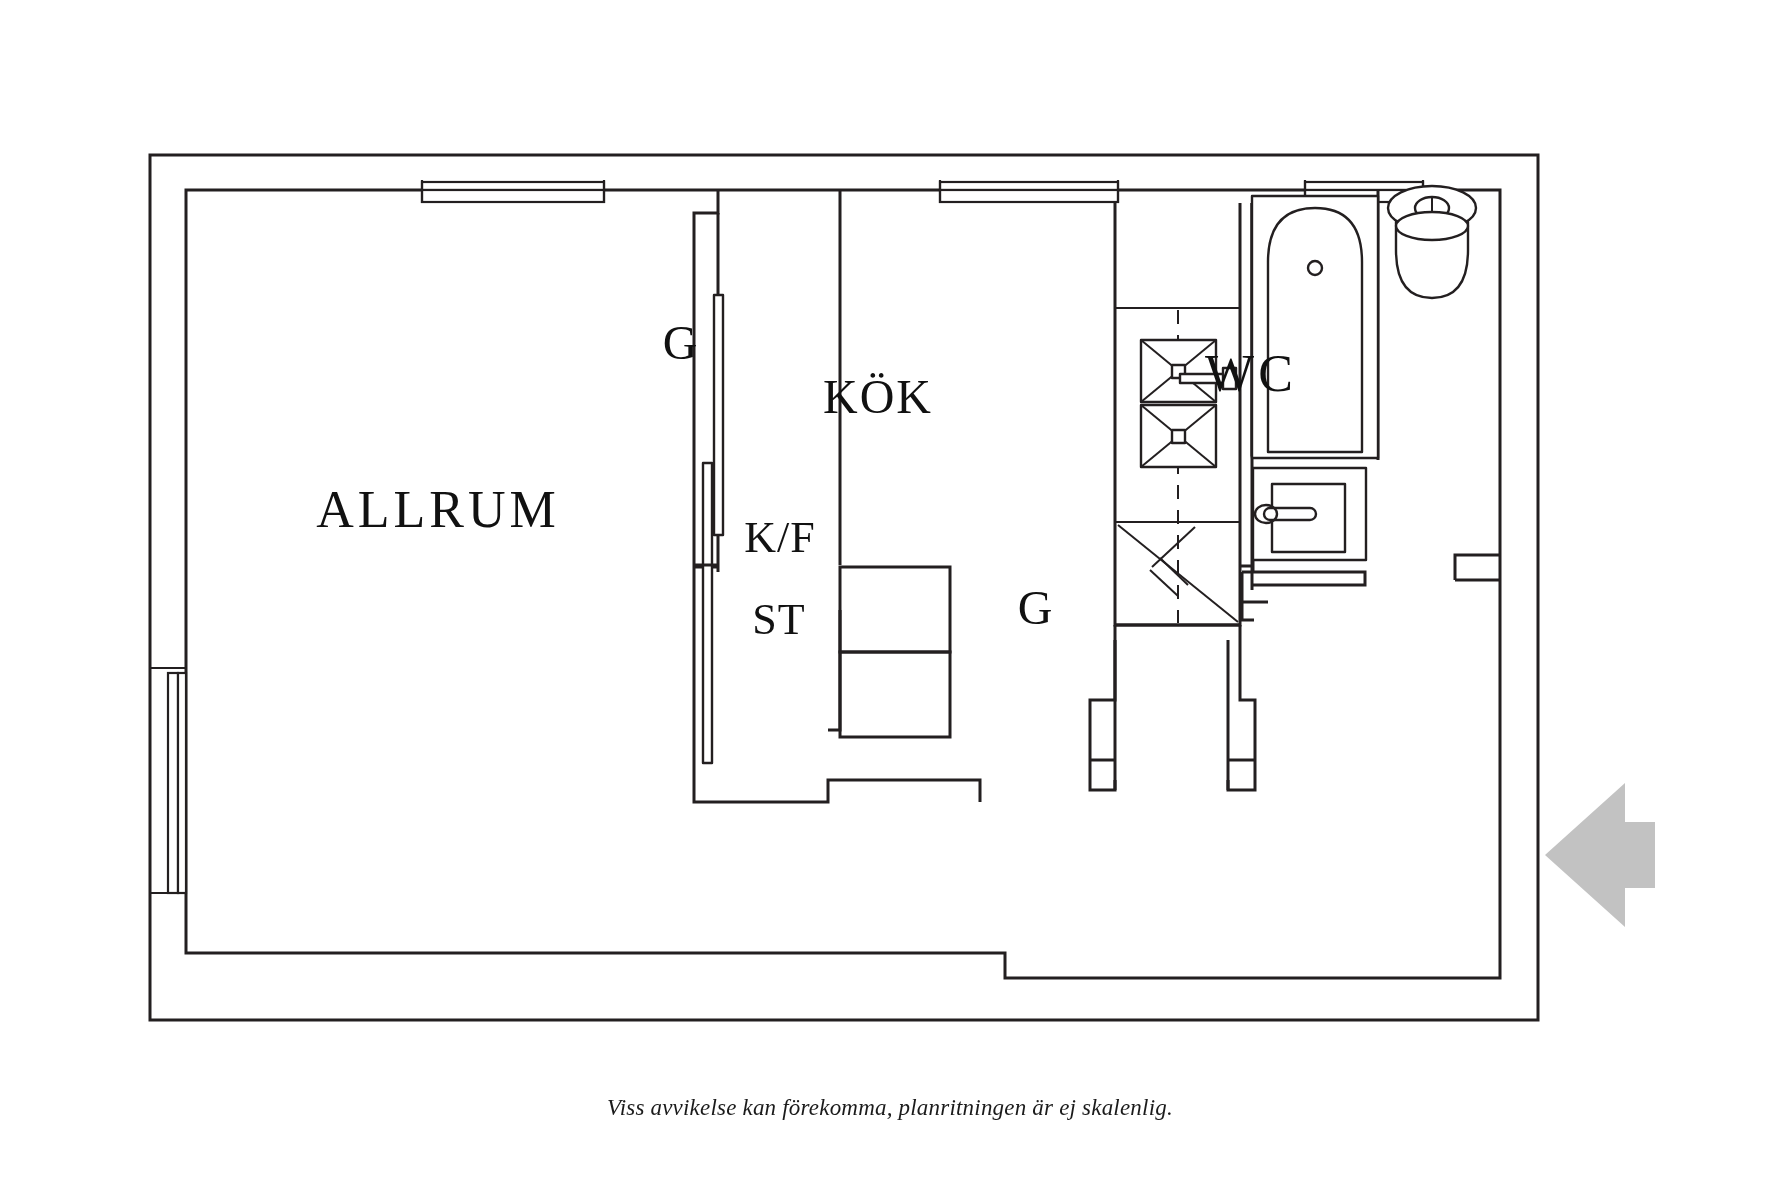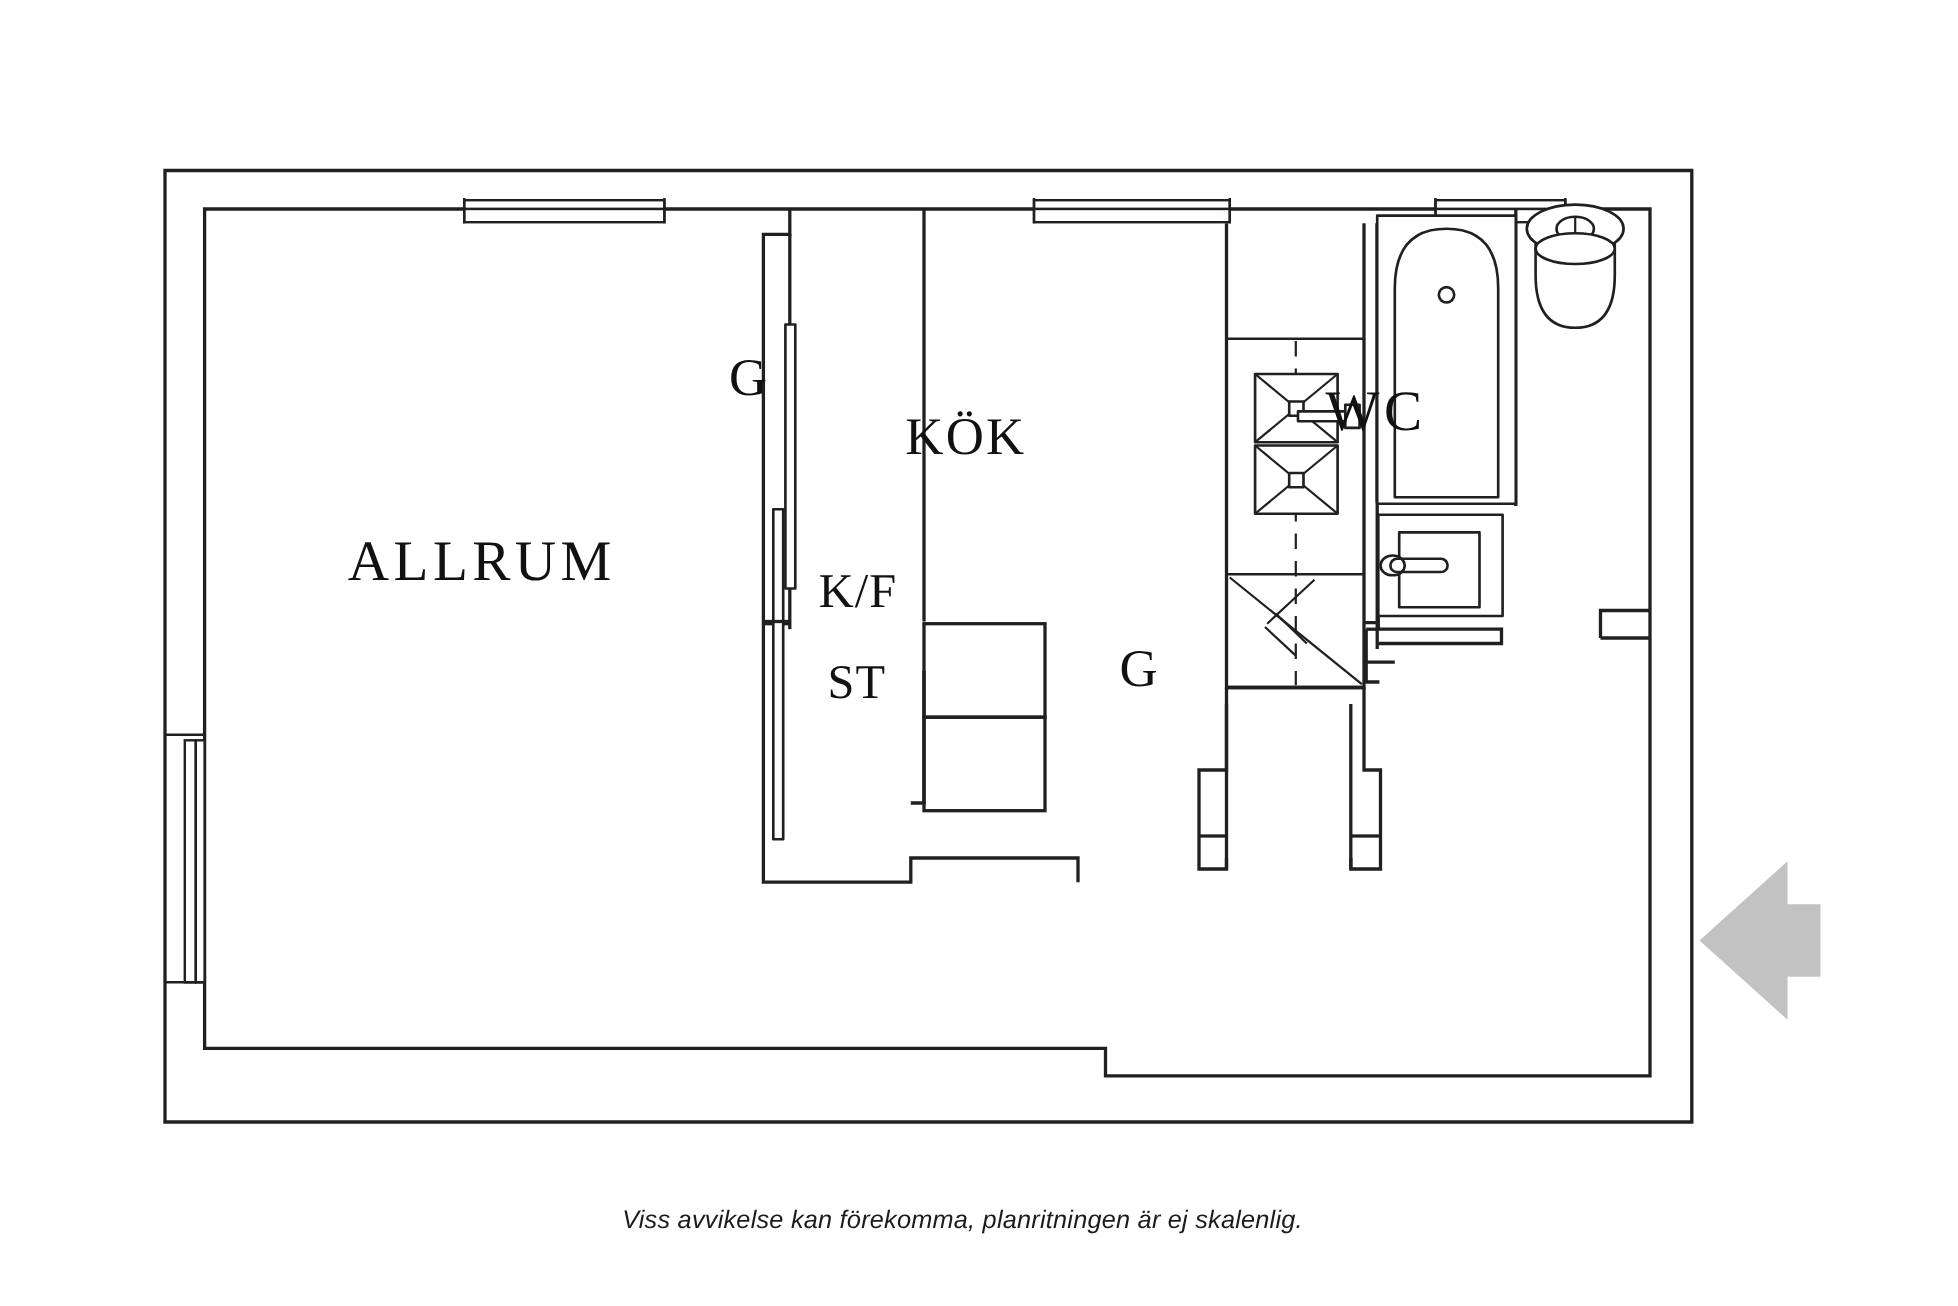--- a/index.html
+++ b/index.html
@@ -72,24 +72,24 @@
     dominant-baseline: middle;
   }
   .label-xl { font-size: 52px; letter-spacing: 4px; }
   .label-lg { font-size: 48px; letter-spacing: 2px; }
   .label-md { font-size: 44px; letter-spacing: 1px; }
   .entry-arrow {
     stroke: none;
   }
   .caption {
     position: absolute;
-    left: 1px;
+    left: 16px;
     width: 1748px;
     text-align: center;
-    font-family: Liberation Sans, sans-serif;
+    font-family: Liberation Serif, serif;
     font-style: italic;
     font-size: 23px;
     color: #1b1b1b;
     letter-spacing: 0.2px;
   }
 </style>
 </head>
 <body>
 
 <div id="plan-root">

